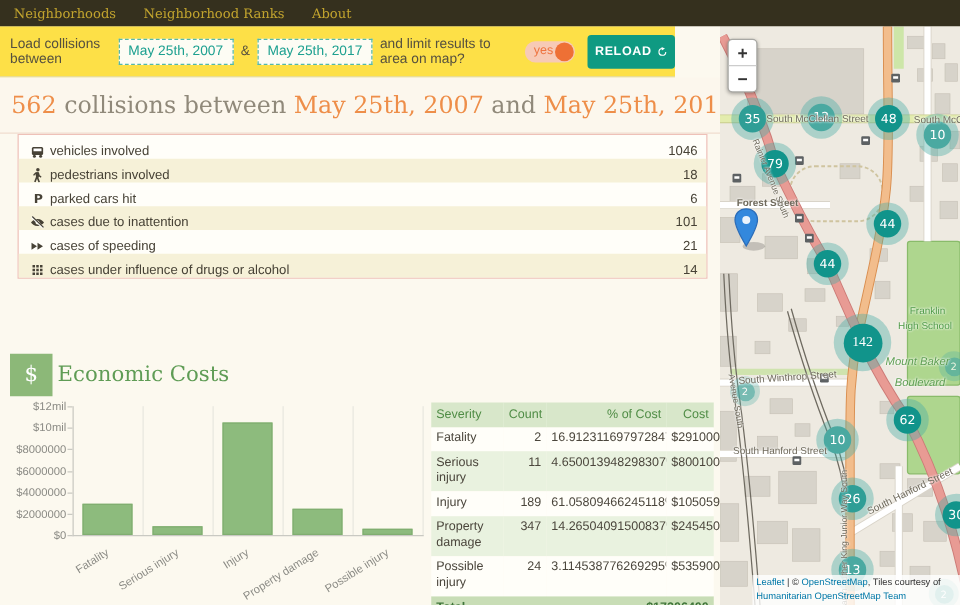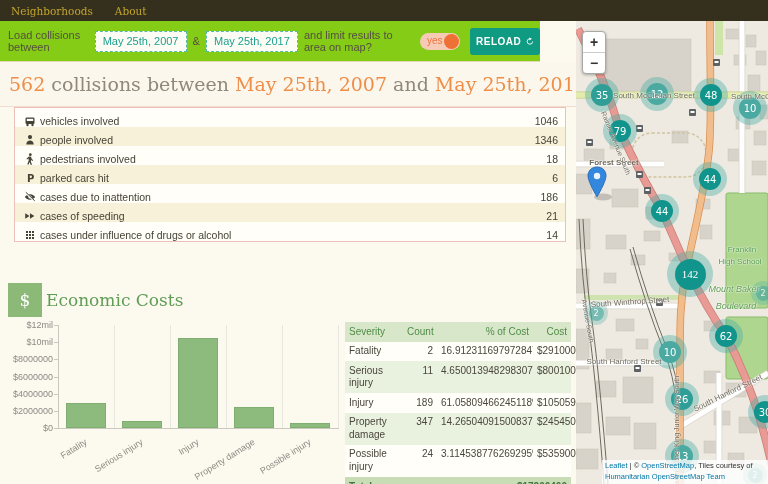--- a/index.html
+++ b/index.html
@@ -7,21 +7,21 @@
   #app{position:absolute;inset:0;}
 
   
   #navbar{position:absolute;left:0;top:0;width:768px;height:21px;background:#35301e;display:flex;align-items:stretch;font-family:"DejaVu Serif",serif;font-size:10.5px;z-index:30;}
   #navbar .tab{display:flex;align-items:center;padding:0 11px;color:#c2a42e;cursor:pointer;}
   #navbar .tab.active{background:#5a5031;color:#f5f1e2;}
 
   
   #left-col{position:absolute;left:0;top:21px;width:576px;height:463px;background:#fcf9ef;}
 
-  #filterbar{position:absolute;left:0;top:0;width:540px;height:41px;background:#84cc16;border-bottom:1px solid #e2dbb1;display:flex;align-items:center;padding-left:8px;box-sizing:border-box;font-size:11px;color:#55503f;gap:6px;}
+  #filterbar{position:absolute;left:0;top:0;width:540px;height:41px;background:#fde047;border-bottom:1px solid #e2dbb1;display:flex;align-items:center;padding-left:8px;box-sizing:border-box;font-size:11px;color:#55503f;gap:6px;}
   .date-input{width:92px;height:21px;background:#fdfcf4;border:1px dashed #56b8a8;color:#1da090;font-size:11px;text-align:center;font-family:"Liberation Sans",sans-serif;box-sizing:border-box;}
   #map-toggle{width:40px;height:17px;border-radius:9px;background:#f7cab6;position:relative;cursor:pointer;flex:0 0 auto;}
   #map-toggle .yes{position:absolute;left:7px;top:2px;font-size:10px;color:#ee7440;}
   #map-toggle .knob{position:absolute;right:1px;top:1px;width:15px;height:15px;border-radius:50%;background:#ee7035;}
   #reload-btn{width:70px;height:27px;background:#0f9a82;border:none;border-radius:3px;color:#fff;font-size:10px;font-weight:bold;letter-spacing:.5px;display:flex;align-items:center;justify-content:center;gap:5px;cursor:pointer;margin-left:4px;font-family:"Liberation Sans",sans-serif;}
 
   #headline{position:absolute;left:0;top:41px;width:576px;height:45px;background:#fcf7ed;border-bottom:1px solid #f0ddd0;font-family:"DejaVu Serif",serif;font-size:19px;line-height:45px;padding-left:9px;box-sizing:border-box;white-space:nowrap;}
   #headline .orange{color:#ee8e49;}
   #headline .gray{color:#90897a;}
 
@@ -75,20 +75,21 @@
   #attribution{position:absolute;right:0;bottom:0;background:rgba(255,255,255,.78);font-size:7.5px;color:#333;padding:1px 3px;line-height:1.45;text-align:left;max-width:160px;z-index:5;}
   #attribution .lnk{color:#0078a8;cursor:pointer;}
 </style>
 </head>
 <body>
 
 <div id="app">
 
   <div id="navbar">
       <div class="tab">Neighborhoods</div>
+      <div class="tab">Neighborhood Ranks</div>
       <div class="tab">About</div>
     </div>
 
   <div id="left-col">
 
     <div id="filterbar">
       <span>Load collisions between</span>
       <input class="date-input" value="May 25th, 2007" style="">
       <span>&amp;</span>
       <input class="date-input" value="May 25th, 2017" style="">
@@ -117,30 +118,20 @@
               <circle cx="3.5" cy="10" r="1.2"></circle>
               <circle cx="8.5" cy="10" r="1.2"></circle>
             </svg>
           </span>
           <span class="slabel">vehicles involved</span>
           <span class="sval">1046</span>
         </div>
         <div class="stat-row">
           <span class="sicon">
             <svg width="12" height="12" viewBox="0 0 12 12" fill="currentColor">
-              <circle cx="6" cy="3.1" r="2.1"></circle>
-              <path d="M2.3 10.5c0-2.4 1.7-3.9 3.7-3.9s3.7 1.5 3.7 3.9z"></path>
-            </svg>
-          </span>
-          <span class="slabel">people involved</span>
-          <span class="sval">1346</span>
-        </div>
-        <div class="stat-row">
-          <span class="sicon">
-            <svg width="12" height="12" viewBox="0 0 12 12" fill="currentColor">
               <circle cx="6.3" cy="1.7" r="1.4"></circle>
               <path d="M5.5 3.6l1.6.1.7 2.5 1.4.9-.5 1-1.6-1-.3 1.3 1.2 3.1-1.2.4-1.2-3-1.1 2.8-1.2-.4 1.5-4-.4-2.1-1.1 1.3-.9-.6 1.8-2z"></path>
             </svg>
           </span>
           <span class="slabel">pedestrians involved</span>
           <span class="sval">18</span>
         </div>
         <div class="stat-row">
           <span class="sicon">
             <svg width="12" height="12" viewBox="0 0 12 12" fill="currentColor">
@@ -152,21 +143,21 @@
         </div>
         <div class="stat-row">
           <span class="sicon">
             <svg width="12" height="12" viewBox="0 0 12 12" fill="currentColor">
               <path d="M6 3.2c2.6 0 4.6 1.8 5.2 2.8-.6 1-2.6 2.8-5.2 2.8S1.4 7 0.8 6C1.4 5 3.4 3.2 6 3.2z M6 4.4a1.6 1.6 0 1 0 0 3.2 1.6 1.6 0 0 0 0-3.2z" fill-rule="evenodd"></path>
               <path d="M1.5 1.5 L10.5 10.2" stroke="#fff" stroke-width="1.8"></path>
               <path d="M1.8 1.2 L10.8 9.9" stroke="currentColor" stroke-width="1"></path>
             </svg>
           </span>
           <span class="slabel">cases due to inattention</span>
-          <span class="sval">186</span>
+          <span class="sval">101</span>
         </div>
         <div class="stat-row">
           <span class="sicon">
             <svg width="12" height="12" viewBox="0 0 12 12" fill="currentColor">
               <path d="M1.2 3.2 L5.6 6 L1.2 8.8z M6 3.2 L10.4 6 L6 8.8z"></path>
             </svg>
           </span>
           <span class="slabel">cases of speeding</span>
           <span class="sval">21</span>
         </div>

